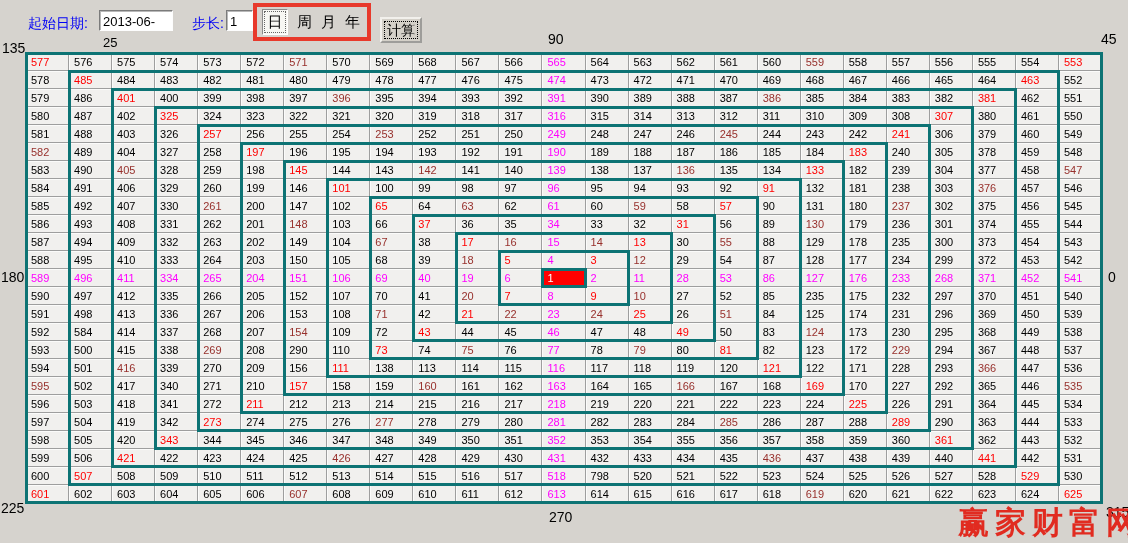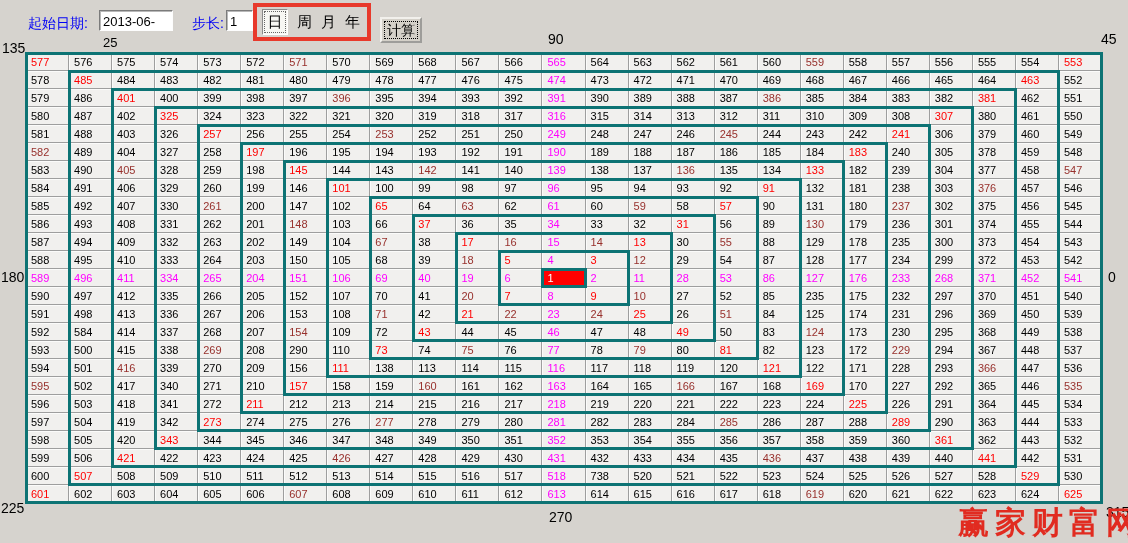--- a/index.html
+++ b/index.html
@@ -670,21 +670,21 @@
         <div class="cell">509</div>
         <div class="cell">510</div>
         <div class="cell">511</div>
         <div class="cell">512</div>
         <div class="cell">513</div>
         <div class="cell">514</div>
         <div class="cell">515</div>
         <div class="cell">516</div>
         <div class="cell">517</div>
         <div class="cell magenta">518</div>
-        <div class="cell">738</div>
+        <div class="cell">798</div>
         <div class="cell">520</div>
         <div class="cell">521</div>
         <div class="cell">522</div>
         <div class="cell">523</div>
         <div class="cell">524</div>
         <div class="cell">525</div>
         <div class="cell">526</div>
         <div class="cell">527</div>
         <div class="cell">528</div>
         <div class="cell red">529</div>

